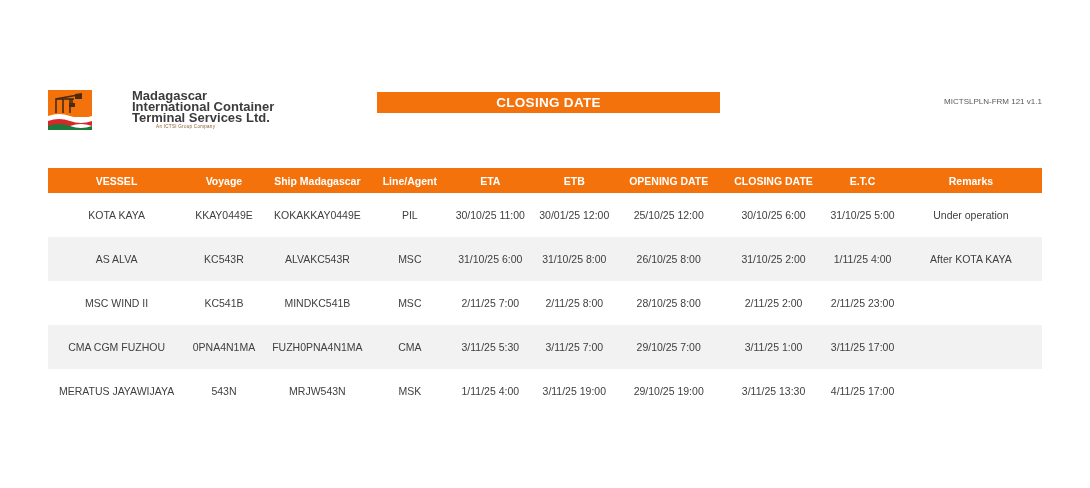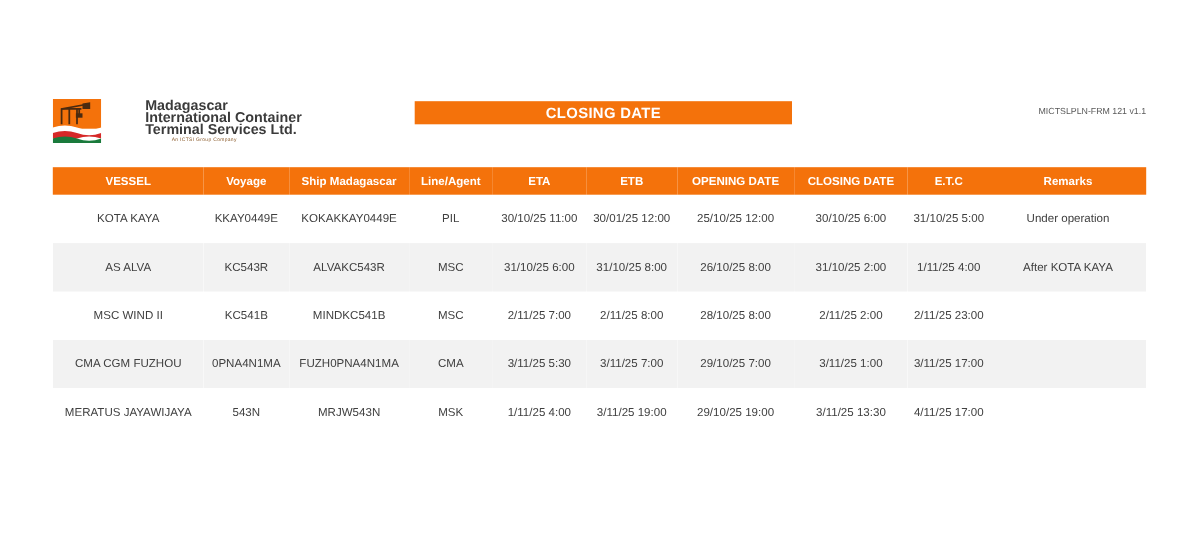--- a/index.html
+++ b/index.html
@@ -32,21 +32,21 @@
     position:absolute;left:456px;top:121px;width:185px;height:17px;
     background:var(--alt-row);color:#1a1a1a;font-weight:bold;font-size:11px;
     display:flex;align-items:center;justify-content:center;
   }
   .form-ref{
     position:absolute;left:928px;top:97px;width:130px;
     font-size:8px;color:#595959;white-space:nowrap;text-align:center;
   }
 
   
-  .tbl-wrap{position:absolute;left:48px;top:152px;width:994px;}
+  .tbl-wrap{position:absolute;left:48px;top:168px;width:994px;}
   table{width:100%;border-collapse:collapse;table-layout:fixed;}
   thead th{
     background:var(--accent);color:#ffffff;font-weight:bold;font-size:10.5px;
     height:25px;text-align:center;vertical-align:middle;padding:0 2px;
   }
   tbody td{
     font-size:10.5px;color:var(--text);height:26px;text-align:center;
     vertical-align:middle;padding:16px 2px;white-space:nowrap;overflow:hidden;
   }
   tbody tr.alt td{background:var(--alt-row);}

